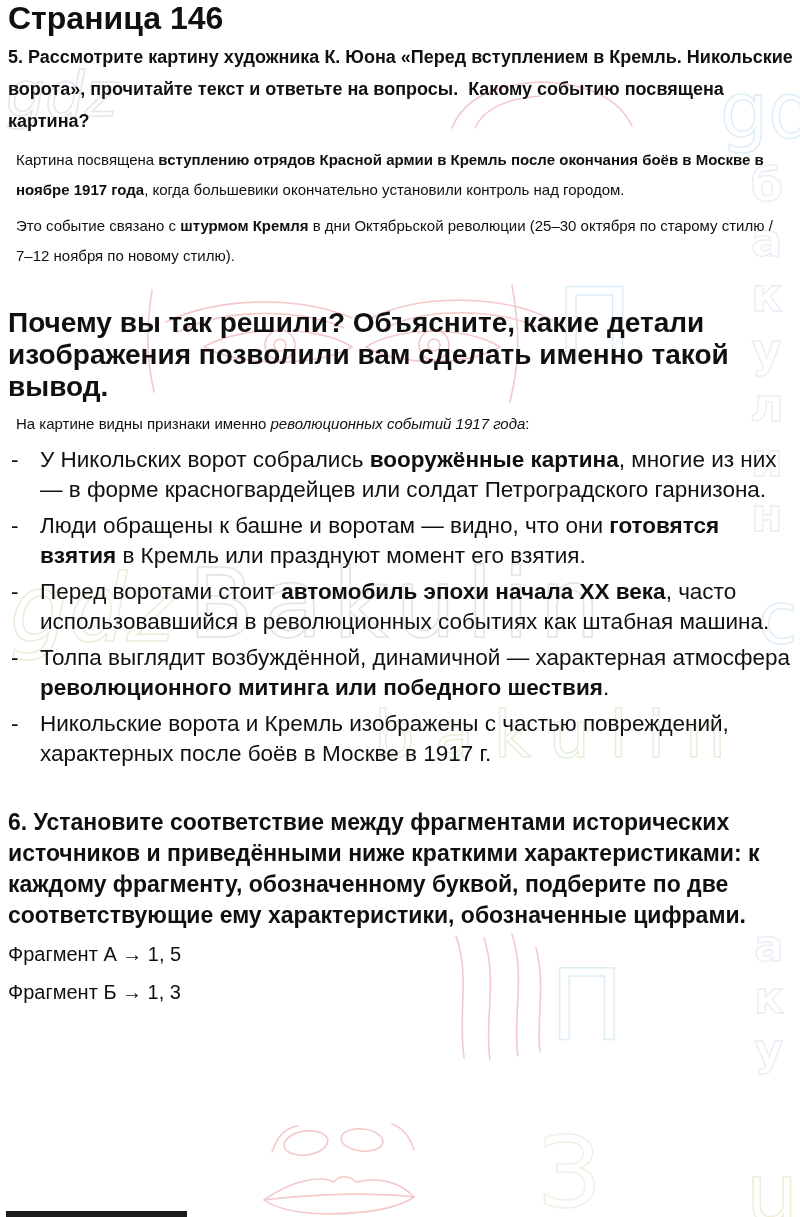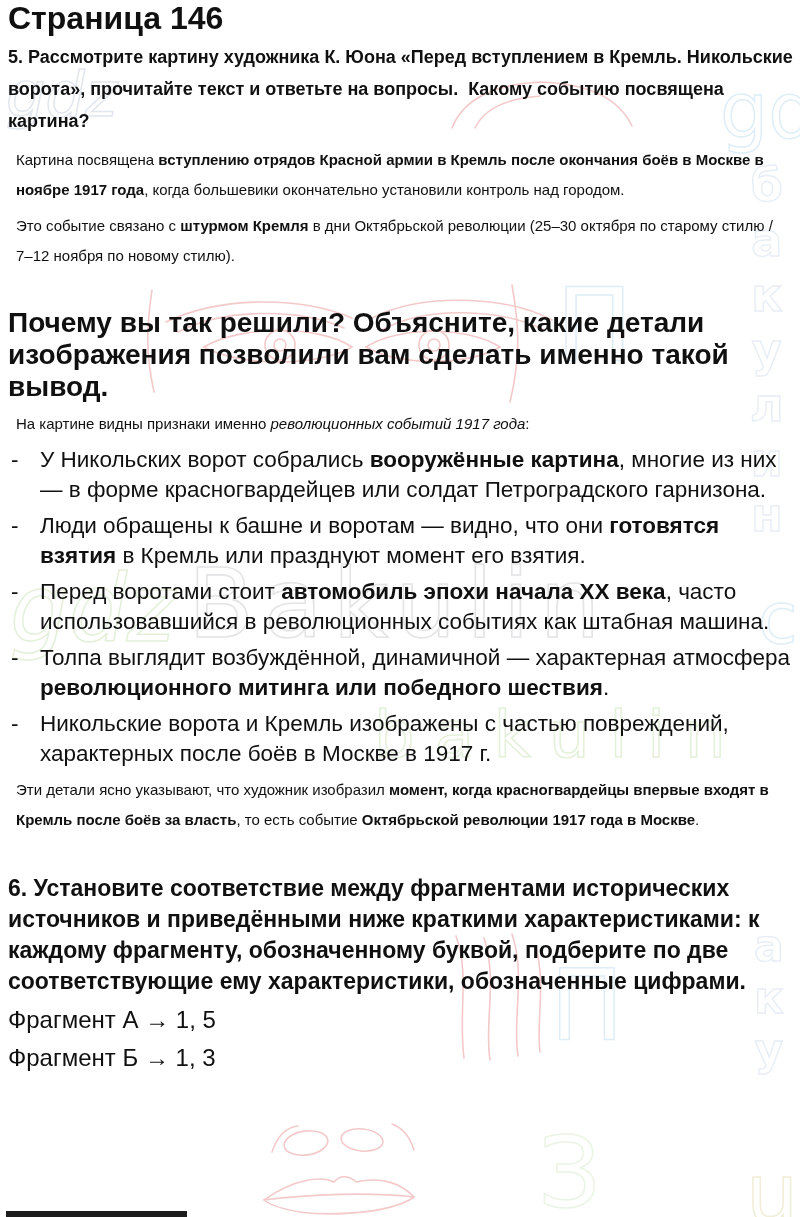--- a/index.html
+++ b/index.html
@@ -54,21 +54,21 @@
     white-space:pre-wrap;
   }
   .sub-heading{font-size:28px;font-weight:700;line-height:32px;margin:36px 0 0;}
   .q6-heading{font-size:23px;font-weight:700;line-height:31px;margin:38px 0 0;}
   .para{font-size:15px;line-height:30px;margin:6px 8px 0;}
   .para b{font-weight:700;}
   .para i{}
   .bullet{display:flex;margin:6px 0 0;font-size:22.5px;line-height:30px;}
   .bullet .dash{flex:0 0 29px;padding-left:3px;}
   .bullet .btxt{flex:1 1 auto;}
-  .answer{font-size:24px;line-height:30px;margin:8px 0 0;}
+  .answer{font-size:20px;line-height:30px;margin:8px 0 0;}
   .clip-bar{
     position:absolute;left:6px;bottom:0;width:181px;height:6px;
     background:#1c1c1c;z-index:2;
   }
 </style>
 </head>
 <body>
 
 <div class="wm-layer">
   <span class="wm st-bluegray wm-gdz-top">gdz</span>
@@ -161,21 +161,20 @@
   </div>
   <div class="bullet">
     <span class="dash">-</span>
     <span class="btxt"><span>Толпа выглядит возбуждённой, динамичной — характерная атмосфера </span><b>революционного митинга или победного шествия</b><span>.</span></span>
   </div>
   <div class="bullet">
     <span class="dash">-</span>
     <span class="btxt"><span>Никольские ворота и Кремль изображены с частью повреждений, характерных после боёв в Москве в 1917 г.</span></span>
   </div>
 
-  <p class="para"><span>Эти детали ясно указывают, что художник изобразил </span><b>момент, когда красногвардейцы впервые входят в Кремль после боёв за власть</b><span>, то есть событие </span><b>Октябрьской революции 1917 года в Москве</b><span>.</span></p>
 
   <div class="q6-heading">6. Установите соответствие между фрагментами исторических источников и приведёнными ниже краткими характеристиками: к каждому фрагменту, обозначенному буквой, подберите по две соответствующие ему характеристики, обозначенные цифрами.</div>
 
   <p class="answer">Фрагмент А → 1, 5</p>
   <p class="answer">Фрагмент Б → 1, 3</p>
 </div>
 
 <div class="clip-bar"></div>
 
 </body></html>

